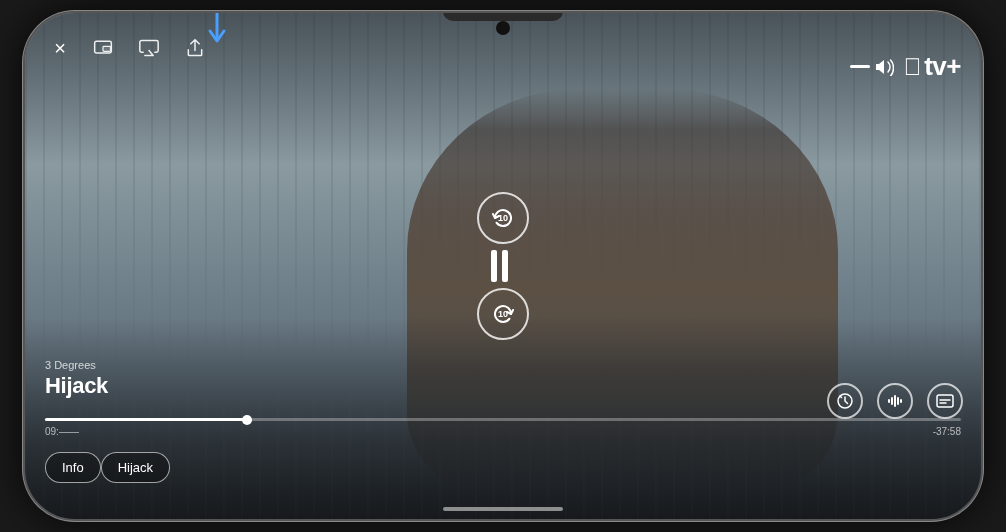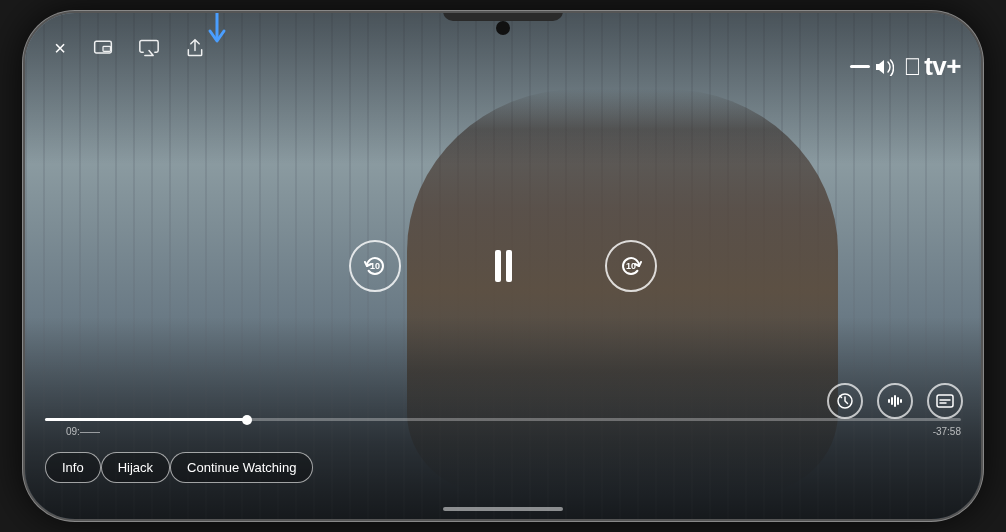--- a/index.html
+++ b/index.html
@@ -207,22 +207,21 @@
       font-size: 24px;
     }
 
     
     .center-controls {
       position: absolute;
       top: 50%;
       left: 50%;
       transform: translate(-50%, -50%);
       display: flex;
-      align-items: center;
-      gap: 80px;
+      flex-direction: column;
     }
 
     .control-btn {
       width: 52px;
       height: 52px;
       border: 2px solid rgba(255,255,255,0.8);
       border-radius: 50%;
       display: flex;
       align-items: center;
       justify-content: center;
@@ -333,21 +332,20 @@
       width: 10px;
       height: 10px;
       background: white;
       border-radius: 50%;
     }
 
     .time-labels {
       display: flex;
       justify-content: space-between;
       margin-top: 5px;
-      margin-left: 21px;
     }
 
     .time-label {
       color: rgba(255,255,255,0.65);
       font-size: 10px;
     }
 
     
     .bottom-buttons {
       position: absolute;
@@ -473,20 +471,24 @@
 
       <div class="control-btn">
         <svg width="28" height="28" viewBox="0 0 28 28" fill="none">
           <path d="M22 14a8 8 0 1 0-1.5 4.7" stroke="white" stroke-width="2" stroke-linecap="round"></path>
           <polyline points="24,10 22,14 18,12" stroke="white" stroke-width="2" stroke-linecap="round" stroke-linejoin="round"></polyline>
         </svg>
         <span class="skip-label" style="font-size:9px;top:50%;left:50%;transform:translate(-50%,-50%);position:absolute;">10</span>
       </div>
     </div>
 
+    <div class="title-area">
+      <div class="episode-label">3 Degrees</div>
+      <div class="show-title">Hijack</div>
+    </div>
 
     <div class="right-controls">
 
       <div class="right-icon-btn">
         <svg width="18" height="18" viewBox="0 0 18 18" fill="none">
           <circle cx="9" cy="9" r="7" stroke="white" stroke-width="1.5"></circle>
           <path d="M9 5v4l2.5 2.5" stroke="white" stroke-width="1.5" stroke-linecap="round"></path>
           <path d="M4 4l1.5 1.5" stroke="white" stroke-width="1.5" stroke-linecap="round"></path>
         </svg>
       </div>
@@ -517,18 +519,17 @@
       </div>
       <div class="time-labels">
         <span class="time-label">09:——</span>
         <span class="time-label">-37:58</span>
       </div>
     </div>
 
     <div class="bottom-buttons">
       <div class="pill-btn">Info</div>
       <div class="pill-btn">Hijack</div>
-      <div class="pill-btn">Continue Watching</div>
     </div>
 
     <div class="home-indicator"></div>
   </div>
 </div>
 
 </body></html>

